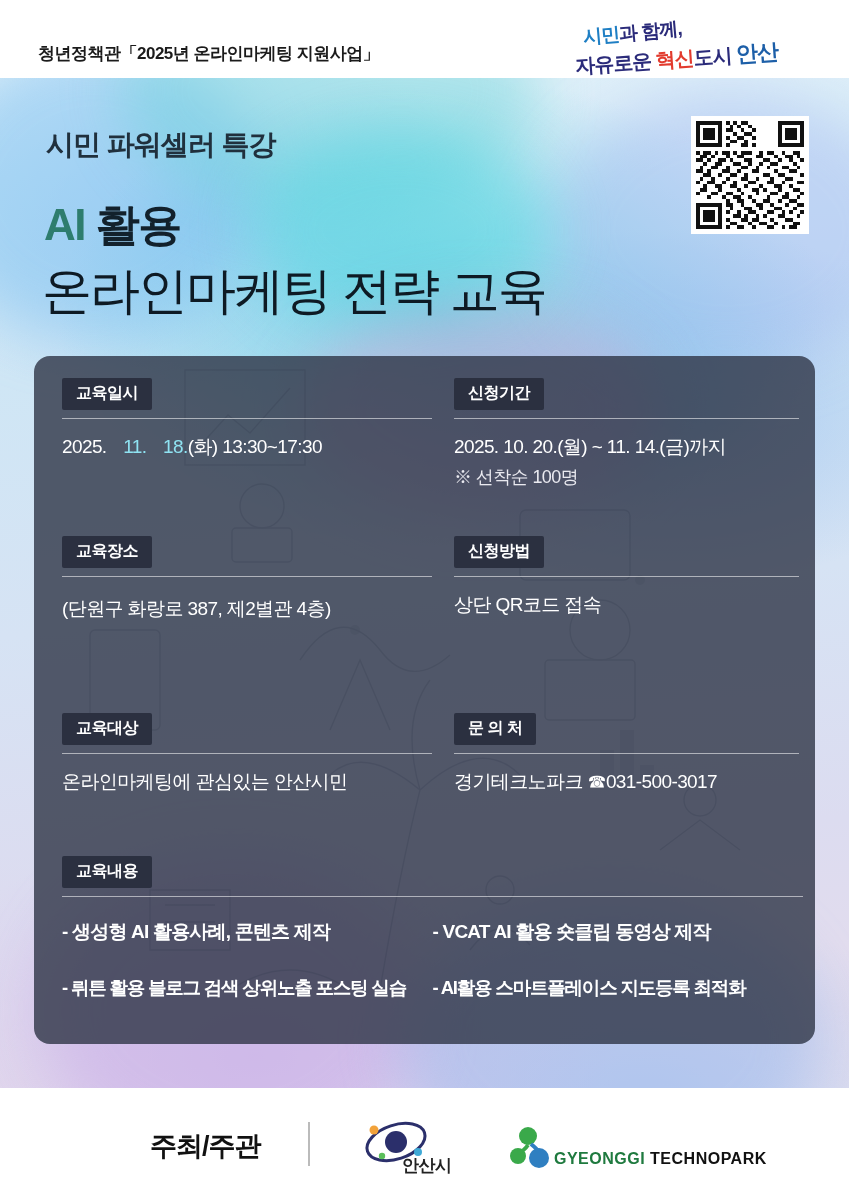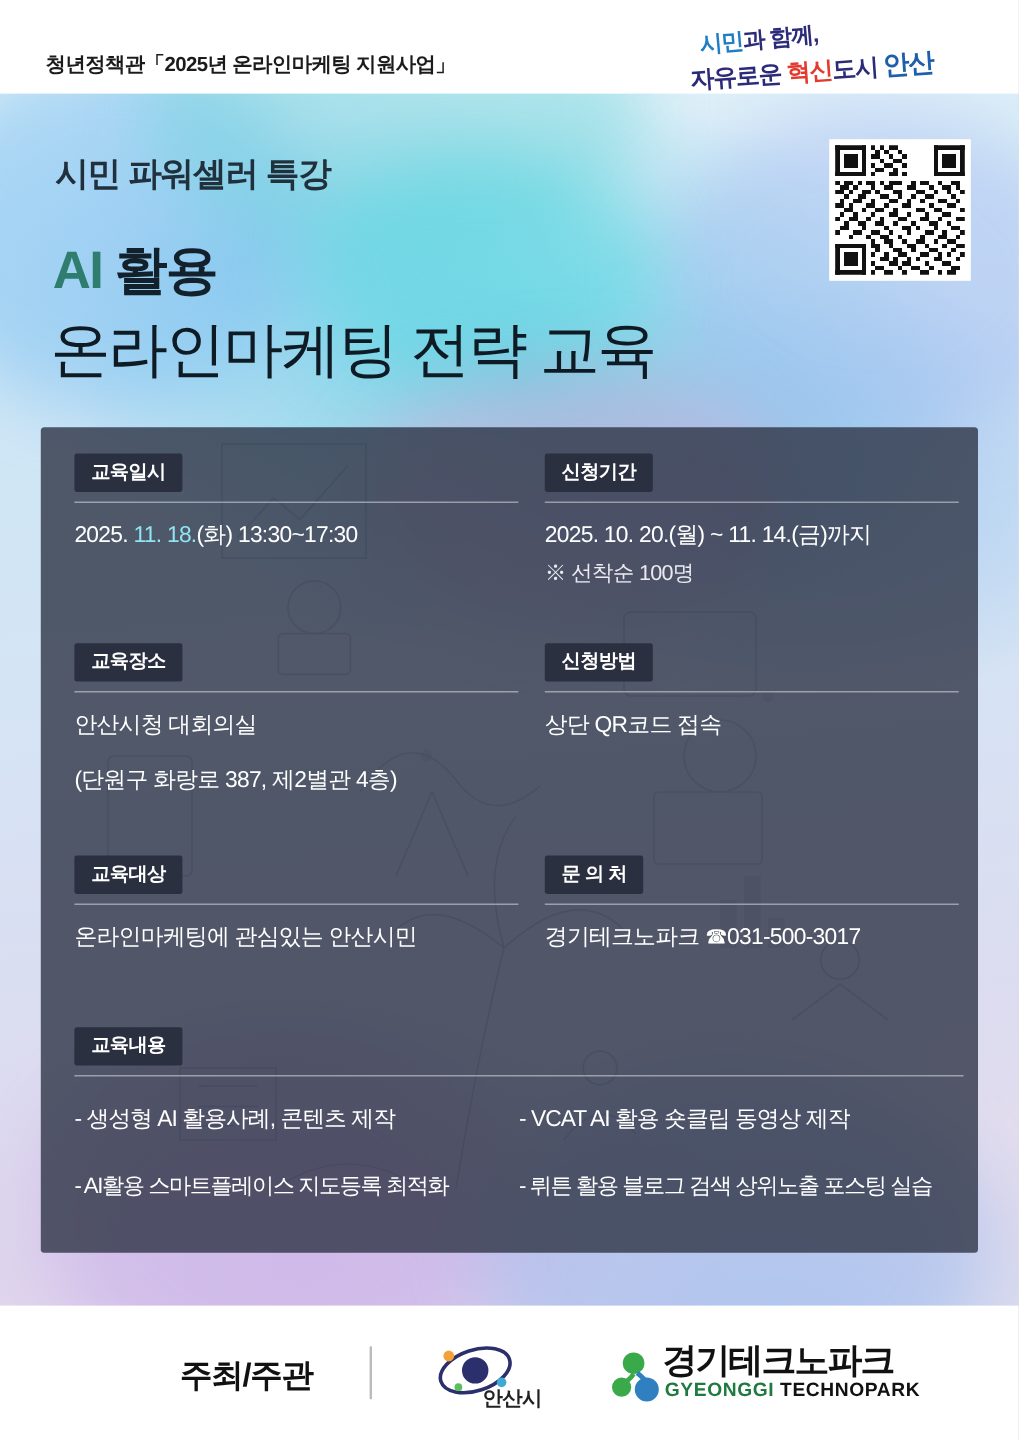--- a/index.html
+++ b/index.html
@@ -59,38 +59,38 @@
   .head-2 { position:absolute; left:42px; top:258px; font-size:50px; font-weight:normal; color:#0e1a24; letter-spacing:-2px; }
 
   
   .qr { position:absolute; right:40px; top:116px; width:118px; height:118px; background:#fff; padding:5px; }
   .qr svg { display:block; }
 
   
   .panel {
     position:absolute; left:34px; top:356px; width:781px; height:688px;
     background: rgba(46,52,70,0.80);
-    border-radius: 3px;
+    border-radius: 16px;
   }
   .tag {
     display:inline-block; background:#2b3040; color:#ffffff;
     font-size:16px; font-weight:bold; padding:5px 14px 6px 14px; letter-spacing:-0.5px;
     border-radius:2px;
   }
   .rule { height:1px; background:rgba(255,255,255,0.55); margin-top:8px; }
   .col-l { position:absolute; left:28px; width:370px; }
   .col-r { position:absolute; left:420px; width:345px; }
   .val { color:#ffffff; font-size:19px; letter-spacing:-0.6px; line-height:1.45; margin-top:14px; }
-  .val .cy { color:#8fe3f2; }
+  .val .cy { color:#8fe3f2;margin-left:12px; }
   .note { color:#eaeaf0; font-size:18px; margin-top:4px; letter-spacing:-0.6px;}
   .r1 { top:22px; }
   .r2 { top:180px; }
   .r3 { top:357px; }
   .r4 { top:500px; }
-  .content-list { margin-top:22px; display:flex; width:741px; flex-wrap:wrap; }
+  .content-list { margin-top:22px; display:flex; width:741px; flex-wrap:wrap;font-weight:bold; }
   .ci { color:#ffffff; font-size:19px; letter-spacing:-0.8px; width:50%; margin-bottom:30px; }
   .ci.narrow { font-size:18.5px; letter-spacing:-1.2px; }
 
   
   .footer { position:absolute; left:0; bottom:0; width:849px; height:112px;margin-left:16px; }
   .f-title { position:absolute; left:134px; top:40px; font-size:27px; font-weight:bold; color:#111; letter-spacing:-1px; }
   .f-div { position:absolute; left:292px; top:34px; width:2px; height:44px; background:#bbb; }
   .ansan { position:absolute; left:336px; top:28px; width:120px; height:62px; }
   .ansan-name { position:absolute; left:386px; top:66px; font-size:17px; font-weight:bold; color:#222; letter-spacing:-0.5px;}
   .gtp { position:absolute; left:490px; top:26px; width:250px; height:66px; }
@@ -365,21 +365,20 @@
     <div class="col-r r1">
       <span class="tag">신청기간</span>
       <div class="rule"></div>
       <div class="val lt">2025. 10. 20.(월) ~ 11. 14.(금)까지</div>
       <div class="note">※ 선착순 100명</div>
     </div>
 
     <div class="col-l r2">
       <span class="tag">교육장소</span>
       <div class="rule"></div>
-      <div class="val lt">안산시청 대회의실</div>
       <div class="val" style="margin-top:18px">(단원구 화랑로 387, 제2별관 4층)</div>
     </div>
     <div class="col-r r2">
       <span class="tag">신청방법</span>
       <div class="rule"></div>
       <div class="val">상단 QR코드 접속</div>
     </div>
 
     <div class="col-l r3">
       <span class="tag">교육대상</span>
@@ -391,22 +390,22 @@
       <div class="rule"></div>
       <div class="val">경기테크노파크 ☎031-500-3017</div>
     </div>
 
     <div class="col-l r4" style="width:741px">
       <span class="tag">교육내용</span>
       <div class="rule"></div>
       <div class="content-list">
         <div class="ci">- 생성형 AI 활용사례, 콘텐츠 제작</div>
         <div class="ci">- VCAT AI 활용 숏클립 동영상 제작</div>
+        <div class="ci narrow">- 뤼튼 활용 블로그 검색 상위노출 포스팅 실습</div>
         <div class="ci narrow">- AI활용 스마트플레이스 지도등록 최적화</div>
-        <div class="ci narrow">- 뤼튼 활용 블로그 검색 상위노출 포스팅 실습</div>
       </div>
     </div>
   </div>
 
   <div class="footer">
     <div class="f-title">주최/주관</div>
     <div class="f-div"></div>
 
     <svg class="ansan" viewBox="0 0 120 62">
       <ellipse cx="44" cy="26" rx="30" ry="17" fill="none" stroke="#2b2f6b" stroke-width="3" transform="rotate(-18 44 26)"></ellipse>
@@ -417,19 +416,18 @@
     </svg>
     <div class="ansan-name">안산시</div>
 
     <svg class="gtp" viewBox="0 0 250 66">
       <circle cx="22" cy="22" r="9" fill="#3aa94a"></circle>
       <circle cx="12" cy="42" r="8" fill="#3aa94a"></circle>
       <circle cx="33" cy="44" r="10" fill="#2f7fc1"></circle>
       <path d="M22 31 q-4 6 -10 8" stroke="#3aa94a" stroke-width="4" fill="none"></path>
       <path d="M25 30 q6 5 8 8" stroke="#2f7fc1" stroke-width="4" fill="none"></path>
     </svg>
-    <div class="gtp-ko">경기테크노파크</div>
     <div class="gtp-en">
       <span>GYEONGGI </span><span class="tp">TECHNOPARK</span>
     </div>
   </div>
 
 </div>
 
 </body></html>

